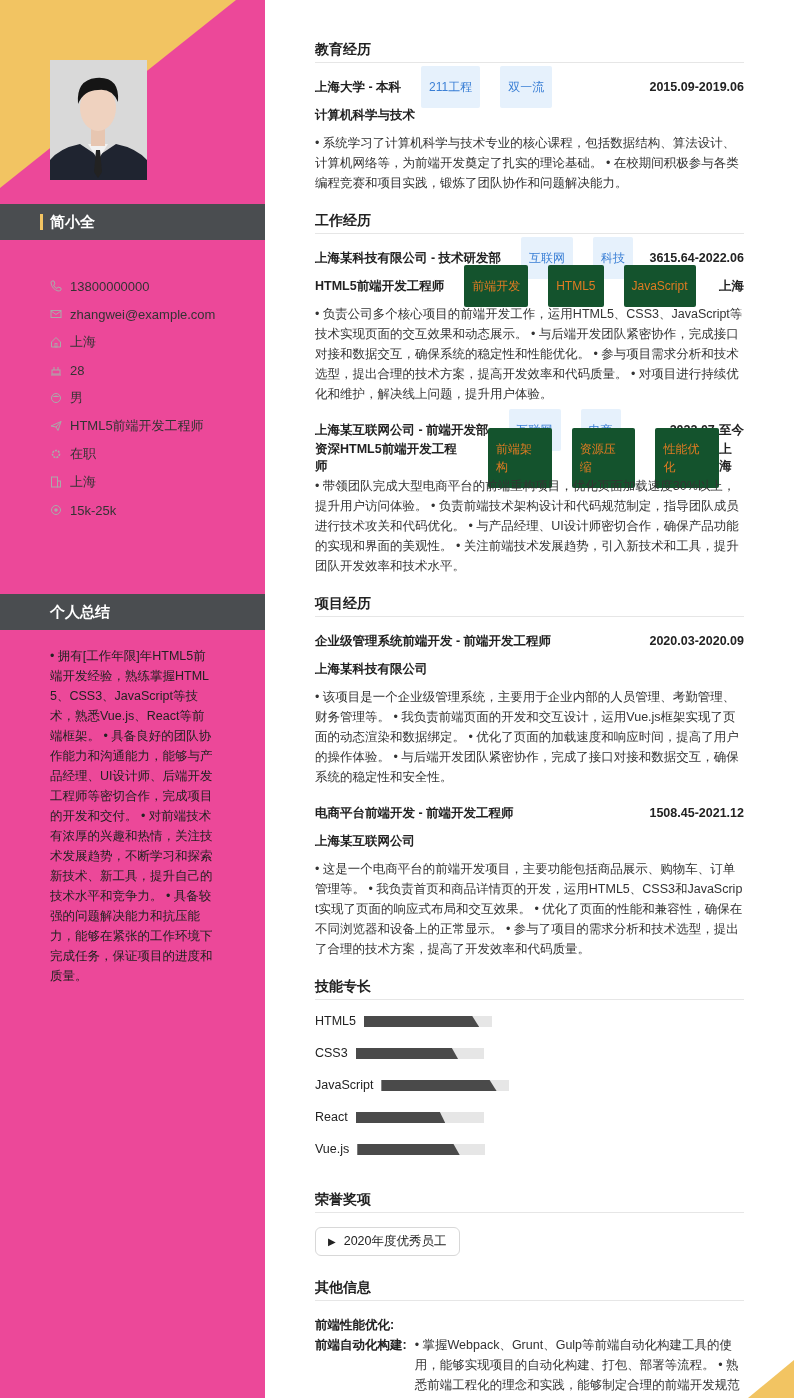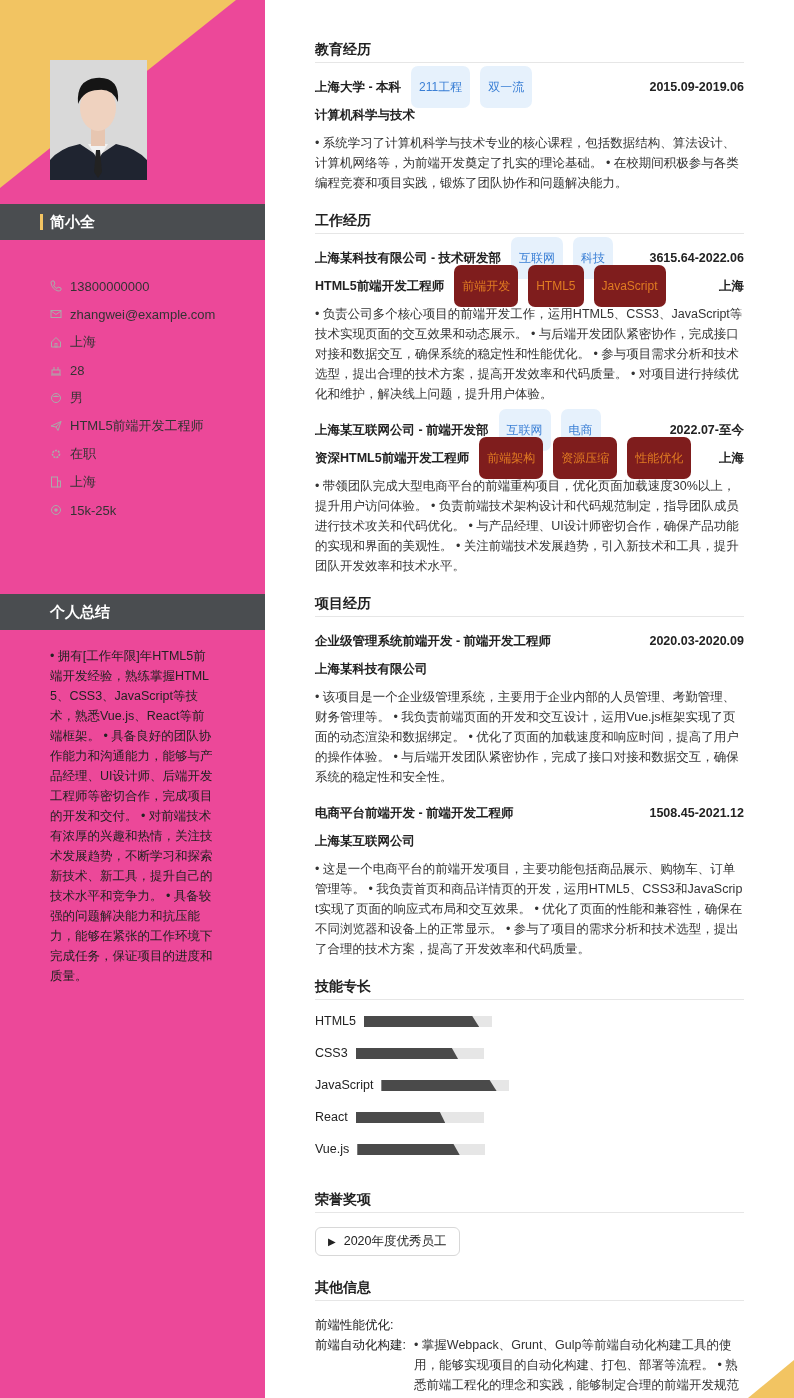--- a/index.html
+++ b/index.html
@@ -26,38 +26,38 @@
   .summary-title { position: absolute; left: 50px; top: 602px; color: #fff; font-size: 15px; font-weight: bold; line-height: 20px; }
   .summary-text { position: absolute; left: 50px; top: 646px; width: 165px; font-size: 12.5px; line-height: 20px; color: #222; word-break: break-all; }
 
   
   .main { position: absolute; left: 315px; top: 38px; width: 429px; }
   .section { margin-bottom: 0; }
   .sec-title { font-size: 14px; font-weight: bold; color: #222; line-height: 22px; padding-bottom: 2px; border-bottom: 1px solid #e6e6e6; margin-bottom: 14px; }
   .row { display: flex; align-items: center; justify-content: space-between; height: 20px; }
   .row-left { display: flex; align-items: center; }
   .bold { font-weight: bold; font-size: 12.5px; color: #222; }
-  .tag { display: inline-block; font-size: 12px; line-height: 18px; padding: 12px 8px; margin-left: 10px; border-radius: 7px; }
+  .tag { display: inline-block; font-size: 12px; line-height: 18px; padding: 12px 8px; margin-left: 20px; border-radius: 2px; }
   .tag-blue { background: #e6f1fc; color: #3a7fd5; }
-  .tag-orange { background: #7f1d1d; color: #e07b22; }
+  .tag-orange { background: #14532d; color: #e07b22; }
   .date { font-weight: bold; font-size: 12.5px; color: #222; }
   .sub { font-weight: bold; font-size: 12.5px; color: #222; margin-top: 8px; height: 20px; line-height: 20px; }
   .desc { font-size: 12.5px; line-height: 20px; color: #333; margin-top: 8px; word-break: break-all; }
 
   .skills { display: flex; flex-wrap: wrap; }
   .skill { width: 221px; height: 32px; display: flex; align-items: flex-start; font-size: 12.5px; }
   .skill-name { margin-right: 8px; line-height: 14px; }
   .skill-bar { width: 128px; height: 11px; background: #e6e6e6; position: relative; margin-top: 2px; }
   .skill-fill { position: absolute; left: 0; top: 0; height: 11px; background: #4a4a4a; clip-path: polygon(0 0, 94% 0, 100% 100%, 0 100%); }
 
   .award-btn { display: inline-flex; align-items: center; height: 29px; padding: 0 12px; border: 1px solid #d8d8d8; border-radius: 6px; font-size: 12.5px; color: #222; background: #fff; }
   .award-arrow { font-size: 10px; margin-right: 8px; }
 
   .other-row { display: flex; font-size: 12.5px; line-height: 20px; margin-bottom: 0; }
-  .other-label { font-weight: normal; white-space: nowrap; text-align: right; }
+  .other-label { font-weight: bold; white-space: nowrap; text-align: right; }
   .other-text { color: #333; word-break: break-all; }
 
   .tri-bottom { position: absolute; right: 0; bottom: 0; width: 0; height: 0;
                 border-bottom: 38px solid #f2c462; border-left: 46px solid transparent; }
 </style>
 </head>
 <body>
 
 <aside class="sidebar">
   <div class="tri-top"></div>

